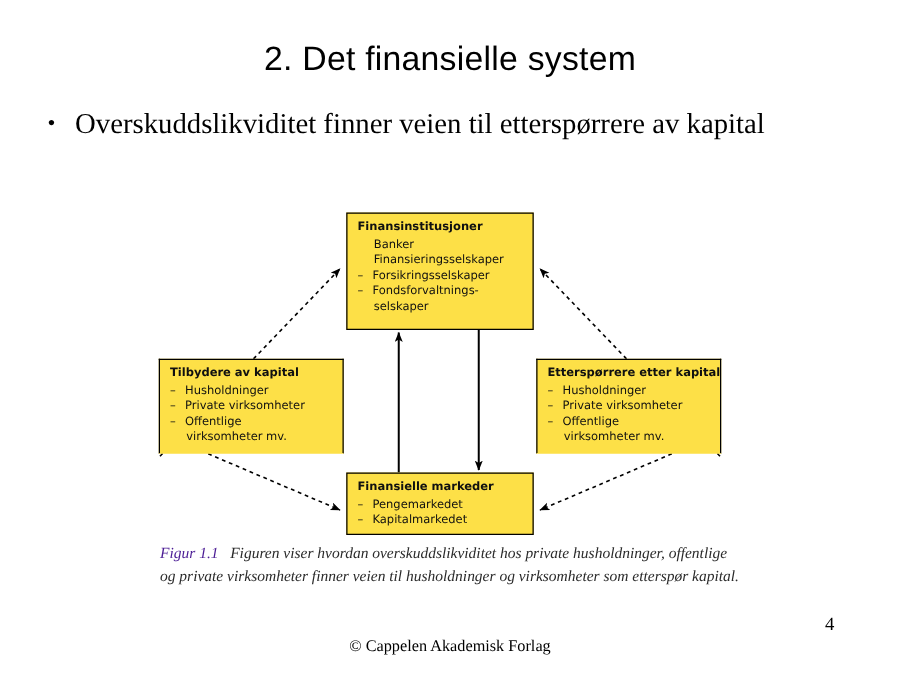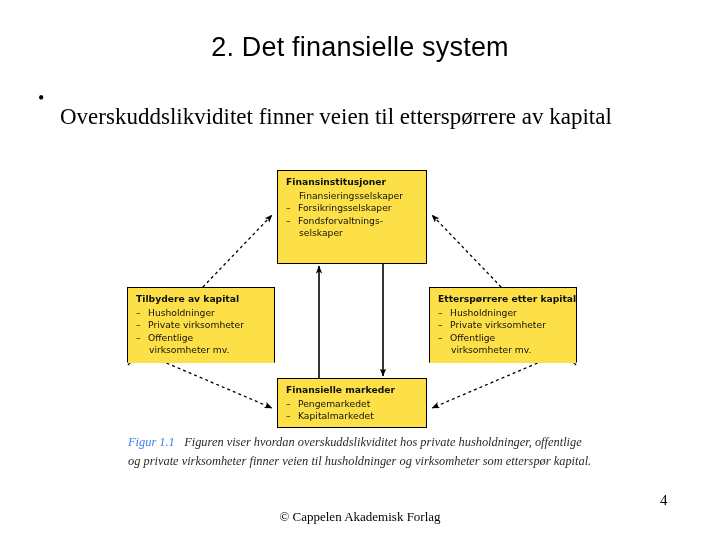--- a/index.html
+++ b/index.html
@@ -45,21 +45,20 @@
   }
   .bullet-mark {
     width: 22px;
     flex: 0 0 22px;
     font-size: 18px;
     line-height: 29px;
     text-align: left;
   }
   .bullet-text {
     flex: 1 1 auto;
-    margin-top: 18px;
   }
 
   
   .figure {
     position: absolute;
     left: 0;
     top: 160px;
     width: 720px;
     height: 280px;
   }
@@ -121,21 +120,21 @@
     top: 433px;
     width: 468px;
     font-family: "Liberation Serif", serif;
     font-style: italic;
     font-size: 12.4px;
     line-height: 19px;
     color: #2a2a2a;
     text-align: left;
   }
   .caption .cap-label {
-    color: #3b82f6;
+    color: #4c1d95;
   }
 
   
   .footer-credit {
     position: absolute;
     left: 0;
     top: 509px;
     width: 720px;
     text-align: center;
     font-family: "Liberation Serif", serif;
@@ -179,20 +178,21 @@
     <line x1="554" y1="196" x2="432" y2="248" stroke="#000000" stroke-width="1.3" stroke-dasharray="3,3" marker-end="url(#ah)"></line>
 
     <line x1="319" y1="218" x2="319" y2="106" stroke="#000000" stroke-width="1.6" marker-end="url(#ah)"></line>
 
     <line x1="383" y1="104" x2="383" y2="216" stroke="#000000" stroke-width="1.6" marker-end="url(#ah)"></line>
   </svg>
 
   <div class="box" id="box-institutions">
     <div class="box-title">Finansinstitusjoner</div>
     <ul>
+      <li class="plain">Banker</li>
       <li class="plain">Finansieringsselskaper</li>
       <li class="dash">Forsikringsselskaper</li>
       <li class="dash">Fondsforvaltnings-</li>
       <li class="cont">selskaper</li>
     </ul>
   </div>
 
   <div class="box" id="box-suppliers">
     <div class="box-title">Tilbydere av kapital</div>
     <ul>

